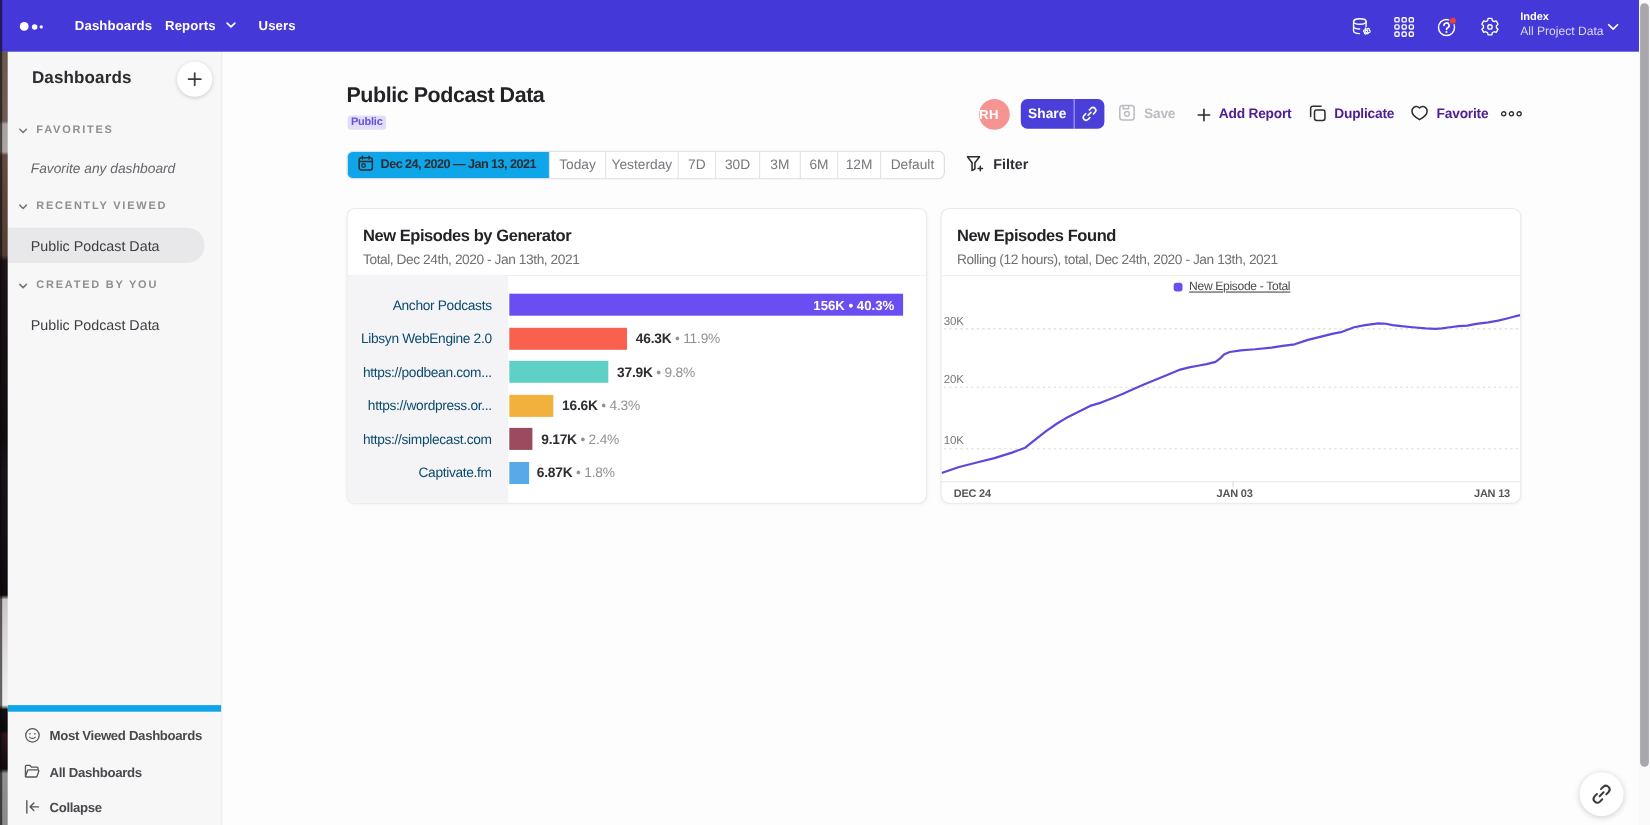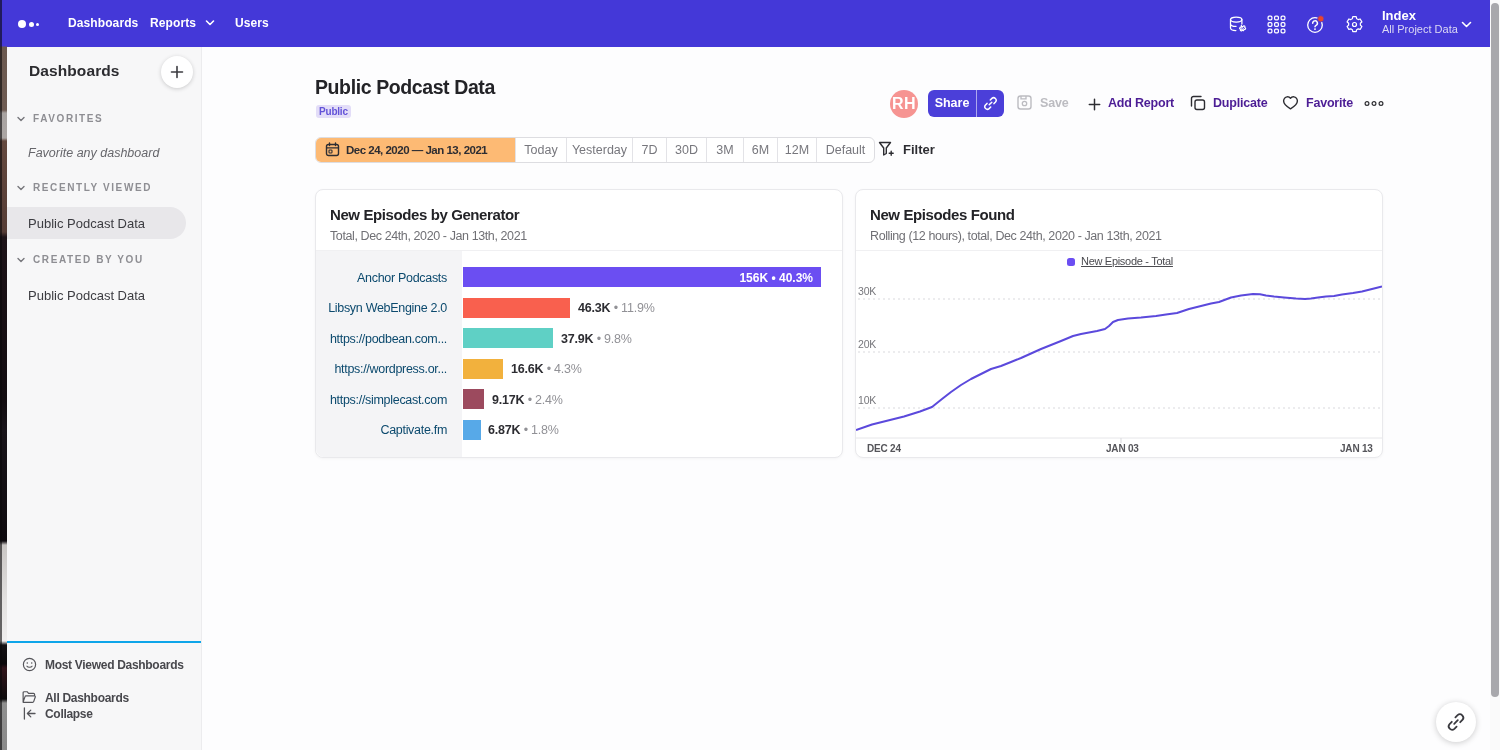--- a/index.html
+++ b/index.html
@@ -21,60 +21,60 @@
 #strip:before { content:""; position:absolute; left:0; top:0; width:2px; height:750px; background:rgba(10,8,10,0.6); }
 
 
 #nav { position:absolute; left:2px; top:0; width:1488px; height:47px; background:#4438d8; z-index:4; }
 .logo { position:absolute; left:16px; top:18px; width:26px; height:11px; }
 .logo i { position:absolute; border-radius:50%; background:#fff; display:block; }
 .navlink { position:absolute; top:0; height:47px; line-height:47px; color:#fff; font-size:12px; font-weight:600; letter-spacing:0.1px; }
 #search { position:absolute; left:551px; top:8px; width:383px; height:29px; background:#3a30b5; border-radius:8px; color:#c7c2ee; font-size:11.5px; letter-spacing:-0.2px; text-align:center; line-height:29px; }
 .nico { position:absolute; top:15px; width:19px; height:19px; }
 #acct { position:absolute; left:1380px; top:9px; text-align:left; color:#fff; }
-#acct .l1 { font-size:13px; font-weight:700; line-height:14px; }
+#acct .l1 { font-size:10px; font-weight:700; line-height:14px; }
 #acct .l2 { font-size:11px; font-weight:400; line-height:13px; color:#dcd9f4; }
 
 
 #sbar { position:absolute; right:0px; top:0; width:10px; height:750px; background:#fafafa; z-index:6; }
 #sbar .thumb { position:absolute; left:1px; top:3px; width:8px; height:694px; border-radius:4px; background:#a8a8ac; }
 
 
 #side { position:absolute; left:7px; top:47px; width:195px; height:703px; background:#f7f7f8; border-right:1px solid #ececee; z-index:3; }
 #side h1 { font-size:15.5px; letter-spacing:-0.3px; font-weight:700; color:#2c2c30; position:absolute; left:22px; top:15px; letter-spacing:0.1px;}
 #plus { position:absolute; left:154px; top:9px; width:32px; height:32px; border-radius:50%; background:#fff; box-shadow:0 1px 4px rgba(0,0,0,0.18); }
 .shead { position:absolute; left:26px; font-size:10px; font-weight:700; letter-spacing:1.6px; color:#8e8e93; }
 .chev { position:absolute; left:9px; width:10px; height:10px; }
 .sitem { position:absolute; left:21px; font-size:13px; color:#3c3c41; }
 #pill { position:absolute; left:0px; top:160px; width:179px; height:32px; background:#e8e7ea; border-radius:0 16px 16px 0; }
-#sbot { position:absolute; left:0; bottom:0; width:194px; height:109px; border-top:2px solid #0ea5e9; }
+#sbot { position:absolute; left:0; bottom:0; width:194px; height:109px; border-top:6px solid #0ea5e9; }
 .bitem { position:absolute; left:14px; width:180px; height:20px; font-size:12px; letter-spacing:-0.3px; font-weight:600; color:#48484d; }
 .bitem span { position:absolute; left:24px; top:3px; }
 .bitem svg { position:absolute; left:0; top:0; }
 
 
 #main { position:absolute; left:202px; top:47px; width:1288px; height:703px; background:#fdfdfe; }
 #title { position:absolute; left:113px; top:29px; font-size:19.5px; font-weight:700; color:#232327; letter-spacing:-0.4px; }
 #pubpill { position:absolute; left:114px; top:58px; height:13px; line-height:13px; padding:0 3px; background:#e3ddf8; color:#6353d8; font-size:10px; letter-spacing:-0.2px; font-weight:600; border-radius:3px; }
 
 
-#avatar { position:absolute; left:688px; top:43px; width:28px; height:28px; border-radius:50%; background:#f69492; color:#fff; font-size:16px; font-weight:700; text-align:center; line-height:28px; letter-spacing:0.5px;}
+#avatar { position:absolute; left:688px; top:43px; width:28px; height:28px; border-radius:50%; background:#f69492; color:#fff; font-size:12px; font-weight:700; text-align:left; line-height:28px; letter-spacing:0.5px;}
 #share { position:absolute; left:726px; top:43px; width:76px; height:27px; background:#4b3fd9; border-radius:6px; color:#fff; }
 #share .txt { position:absolute; left:0; top:0; width:48px; text-align:center; line-height:27px; font-size:12.5px; font-weight:700; }
 #share .div { position:absolute; left:48px; top:0; width:1px; height:27px; background:rgba(255,255,255,0.55); }
 .tbtn { position:absolute; top:43px; height:27px; line-height:27px; font-size:12.5px; letter-spacing:-0.2px; font-weight:600; color:#4c1d95; }
 .tbtn svg { vertical-align:-4px; margin-right:7px; }
 .tbtn.dis { color:#bcbcc1; }
 
 
 #daterow { position:absolute; left:113px; top:90px; height:26px; }
 #dgroup { position:absolute; left:0; top:0; height:26px; border:1px solid #dddde1; border-radius:6px; background:#fff; display:flex; overflow:hidden; }
 .dseg { height:24px; line-height:24px; text-align:center; font-size:12.5px; color:#77777d; border-right:1px solid #e3e3e7; white-space:nowrap; }
 .dseg:last-child { border-right:none; }
-#dseg0 { background:#fdba74; color:#2d2d32; font-weight:700; font-size:11.5px; letter-spacing:-0.5px; width:200px; padding:0 0 0 9px; text-align:left; }
+#dseg0 { background:#0ea5e9; color:#2d2d32; font-weight:700; font-size:11.5px; letter-spacing:-0.5px; width:184px; padding:0 0 0 9px; text-align:left; }
 #filter { position:absolute; left:563px; top:0; white-space:nowrap; height:26px; line-height:26px; font-size:13px; font-weight:600; color:#2d2d32; }
 
 
 .card { position:absolute; top:142px; width:528px; height:269px; background:#fff; border:1px solid #e9e9ec; border-radius:8px; box-shadow:0 1px 3px rgba(0,0,0,0.04); }
 #card1 { left:113px; }
 #card2 { left:653px; }
 .ctitle { position:absolute; left:14px; top:16px; font-size:15px; letter-spacing:-0.4px; font-weight:700; color:#232327; }
 .csub { position:absolute; left:14px; top:39px; font-size:12.5px; letter-spacing:-0.4px; color:#707075; }
 #c1body { position:absolute; left:0; top:60px; width:526px; height:207px; border-radius:0 0 8px 8px; overflow:hidden; border-top:1px solid #f0f0f2; }
 #c1labels { position:absolute; left:0; top:0; width:146px; height:207px; background:#f4f4f6; }
@@ -182,21 +182,21 @@
           <path d="M7 12 c1 1.6 5 1.6 6 0" stroke="#55555a" stroke-width="1.3" fill="none" stroke-linecap="round"></path>
         </svg>
       <span>Most Viewed Dashboards</span>
     </div>
     <div class="bitem" style="top:45px;">
       <svg width="17" height="17" viewBox="0 0 20 20" style="margin-top:1px;">
           <path d="M2.5 15.5 V4.5 a1.3 1.3 0 0 1 1.3-1.3 h3.4 l1.7 2 h5.8 a1.3 1.3 0 0 1 1.3 1.3 v1.4 M2.5 15.5 l2.2-6.5 a1.2 1.2 0 0 1 1.15-0.85 h10.1 a0.9 0.9 0 0 1 0.85 1.2 l-1.9 5.5 a1.3 1.3 0 0 1-1.25 0.9 H3.4 a0.95 0.95 0 0 1-0.9-1.25 z" stroke="#55555a" stroke-width="1.4" fill="none" stroke-linejoin="round"></path>
         </svg>
       <span>All Dashboards</span>
     </div>
-    <div class="bitem" style="top:61px;text-decoration:underline;">
+    <div class="bitem" style="top:77px;text-decoration:underline;">
       <svg width="17" height="17" viewBox="0 0 20 20" style="margin-top:1px;">
           <path d="M4 3.5 v13" stroke="#55555a" stroke-width="1.5" stroke-linecap="round"></path>
           <path d="M16.5 10 H8 M11.5 6 l-4 4 l4 4" stroke="#55555a" stroke-width="1.5" fill="none" stroke-linecap="round" stroke-linejoin="round"></path>
         </svg>
       <span>Collapse</span>
     </div>
   </div>
 </div>
 
 <div id="main">

